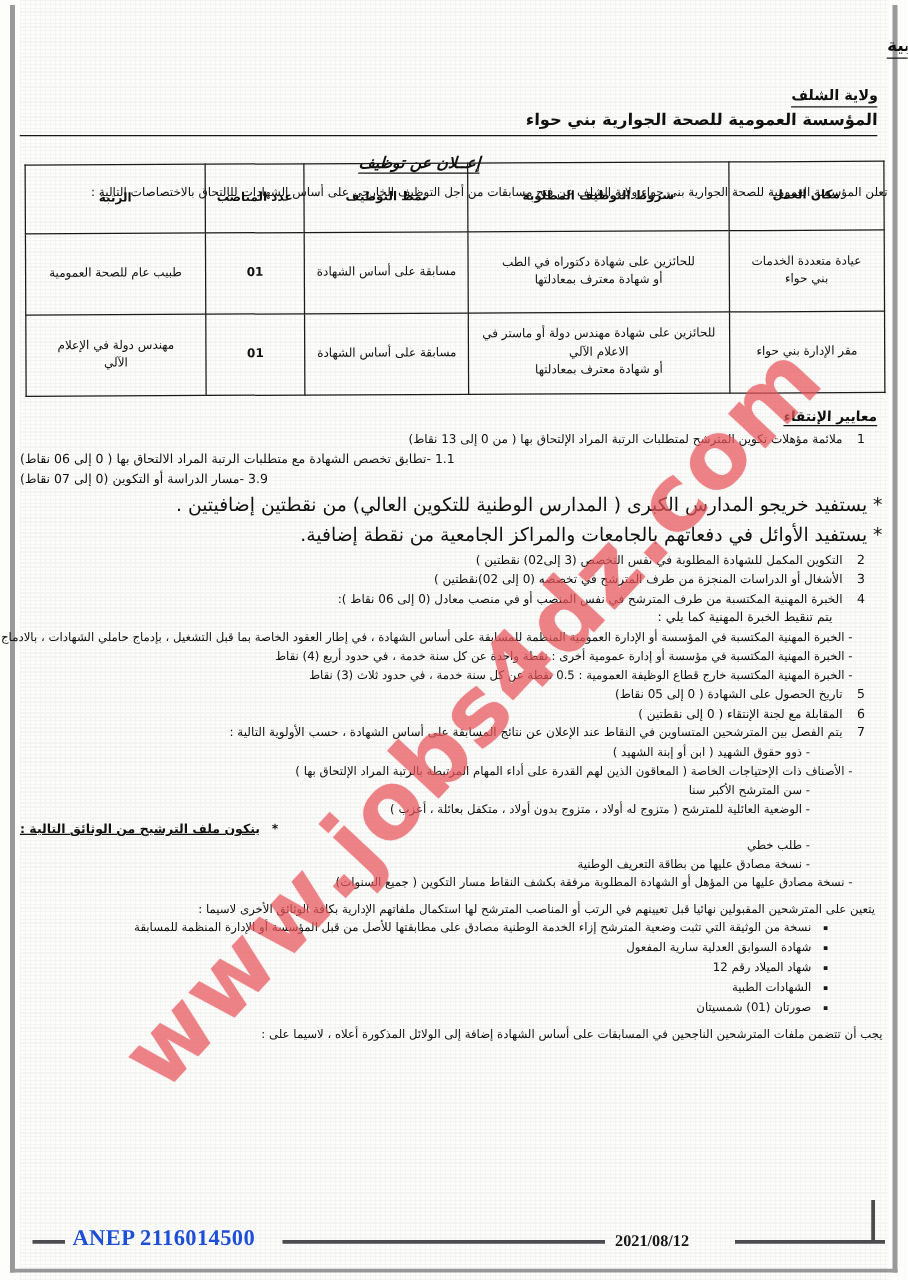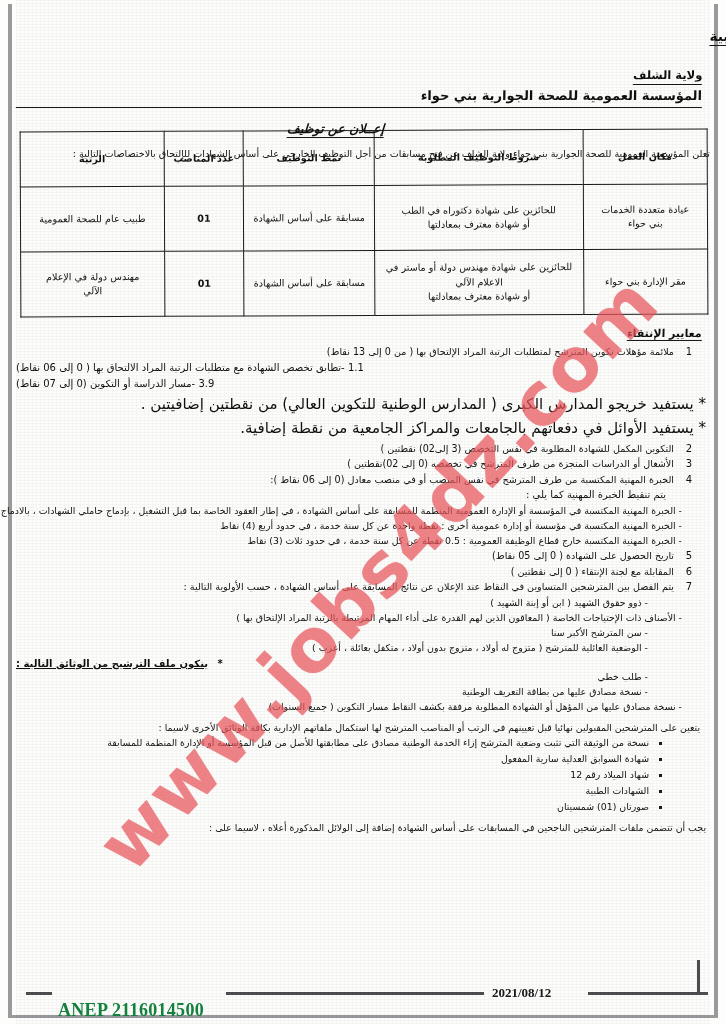--- a/index.html
+++ b/index.html
@@ -287,22 +287,21 @@
   #footer .rule.r2 { left: 200px; width: 258px; }
   #footer .rule.r3 { left: 562px; width: 120px; }
   #anep {
     position: absolute;
     top: 6px;
     left: 32px;
     font-family: "Liberation Serif", "DejaVu Serif", serif;
     font-weight: bold;
     font-size: 18px;
     letter-spacing: .3px;
-    color: #15803d;
-    margin-top: 20px;
+    color: #1d4ed8;
   }
   #fdate {
     position: absolute;
     top: 11px;
     left: 466px;
     font-family: "Liberation Serif", "DejaVu Serif", serif;
     font-weight: bold;
     font-size: 13px;
     color: #17171a;
   }

